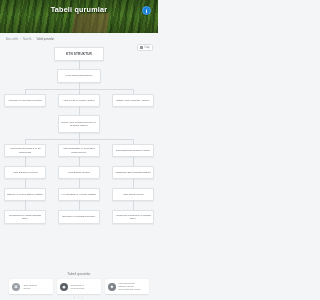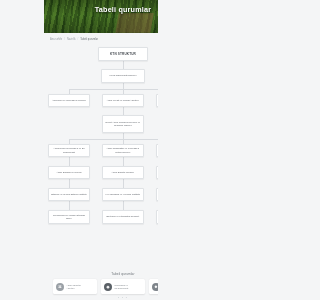--- a/index.html
+++ b/index.html
@@ -2,21 +2,21 @@
 <html><head>
 <meta charset="utf-8">
 <style>
   * { box-sizing: border-box; margin: 0; padding: 0; }
   html, body {
     width: 158px; height: 300px;
     font-family: "Liberation Sans", sans-serif;
     background: #f4f5f6;
     overflow: hidden;
   }
-  .page { position: relative; width: 158px; height: 300px; background: #f4f5f6; margin-left: 44px; }
+  .page { position: relative; width: 158px; height: 300px; background: #f4f5f6; }
 
   
   .hero {
     position: relative; height: 33px; width: 158px; overflow: hidden;
     background:
       linear-gradient(180deg, rgba(0,0,0,.28), rgba(0,0,0,.05) 45%, rgba(0,0,0,.30)),
       repeating-linear-gradient(104deg, #3f6b21 0 3px, #4e7d28 3px 6px, #31571a 6px 9px),
       linear-gradient(180deg, #5b8a2e 0%, #3e6a21 60%, #2c4c17 100%);
   }
   .hero-rows {

